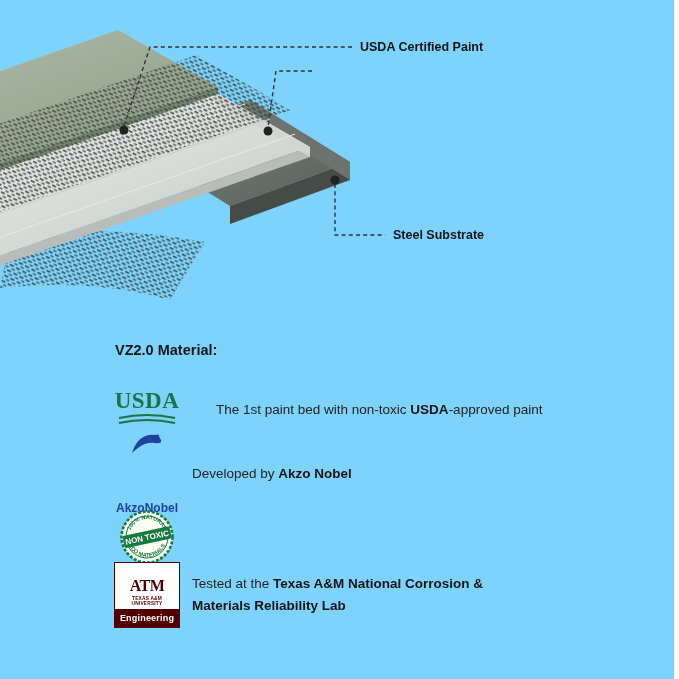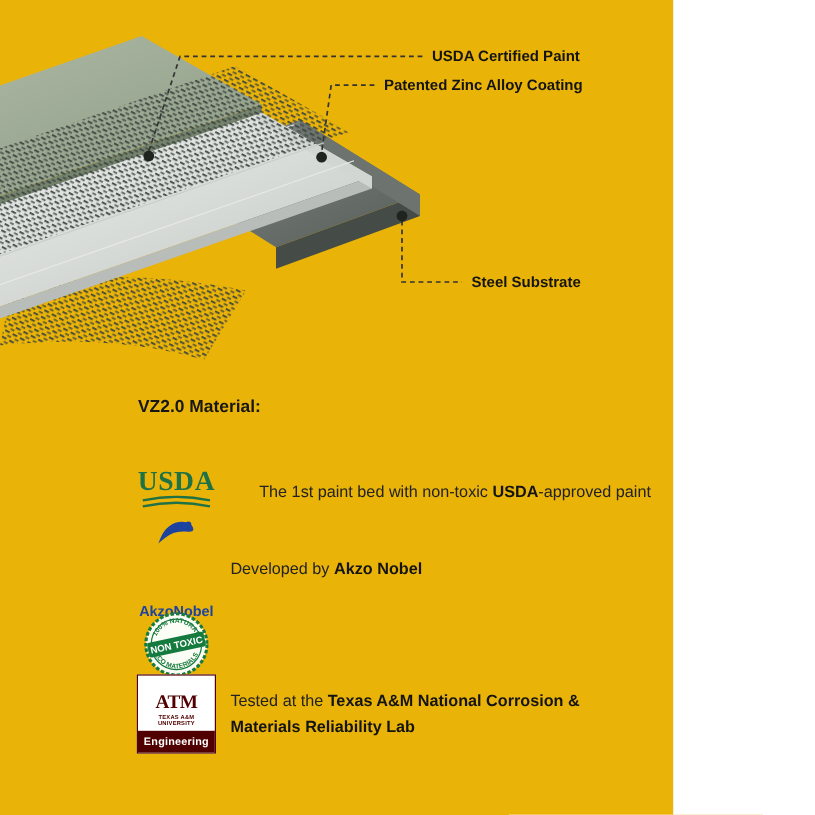--- a/index.html
+++ b/index.html
@@ -1,32 +1,32 @@
 <!DOCTYPE html>
 <html><head>
 <meta charset="utf-8">
 <style>
   html,body{margin:0;padding:0;}
   .canvas{
-    position:relative;width:561px;height:679px;
-    background:#eab308;overflow:hidden;
+    position:relative;width:674px;height:679px;
+    background:#7dd3fc;overflow:hidden;
     font-family:"Liberation Sans",sans-serif;color:#1c1c1c;
   }
   
   .diagram-svg{position:absolute;left:0;top:0;}
   .callout-label{
     position:absolute;font-size:12.5px;font-weight:bold;color:#141414;
     line-height:14px;white-space:nowrap;
   }
   .lbl-paint{left:360px;top:40px;}
   .lbl-zinc{left:320px;top:64px;}
   .lbl-steel{left:393px;top:228px;}
   
   .section-heading{
-    position:absolute;left:115px;top:331px;
+    position:absolute;left:115px;top:342px;
     font-size:14.5px;font-weight:bold;color:#171717;
   }
   .row{position:absolute;left:114px;display:flex;align-items:center;gap:12px;}
   .row-1{top:386px;height:48px;gap:36px;}
   .row-2{top:450px;height:48px;}
   .row-3{top:508px;height:58px;}
   .row-4{top:564px;height:62px;}
   .logo-box{width:66px;display:flex;justify-content:center;align-items:center;flex:0 0 66px;}
   .row-text{font-size:13.5px;line-height:1.6;color:#222;white-space:nowrap;}
   .row-text b{font-weight:bold;color:#141414;}
@@ -116,21 +116,20 @@
     </g>
 
     <g fill="#20241f">
       <circle cx="124" cy="130" r="4.5"></circle>
       <circle cx="268" cy="131" r="4.5"></circle>
       <circle cx="335" cy="180" r="4.5"></circle>
     </g>
   </svg>
 
   <div class="callout-label lbl-paint">USDA Certified Paint</div>
-  <div class="callout-label lbl-zinc">Patented Zinc Alloy Coating</div>
   <div class="callout-label lbl-steel">Steel Substrate</div>
 
   <div class="section-heading">VZ2.0 Material:</div>
 
   <div class="row row-1">
     <div class="logo-box">
       <div class="usda-logo">
         <div class="usda-word">USDA</div>
         <svg width="58" height="12" viewBox="0 0 58 12">
           <path d="M1 4 Q 29 -2 57 4" stroke="#1f7246" fill="none" stroke-width="2"></path>

